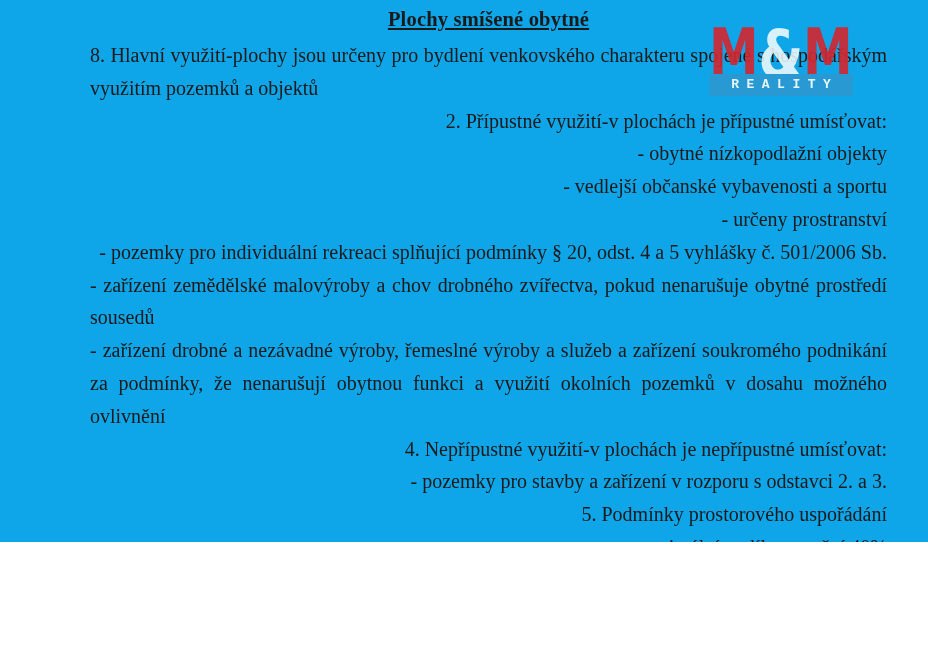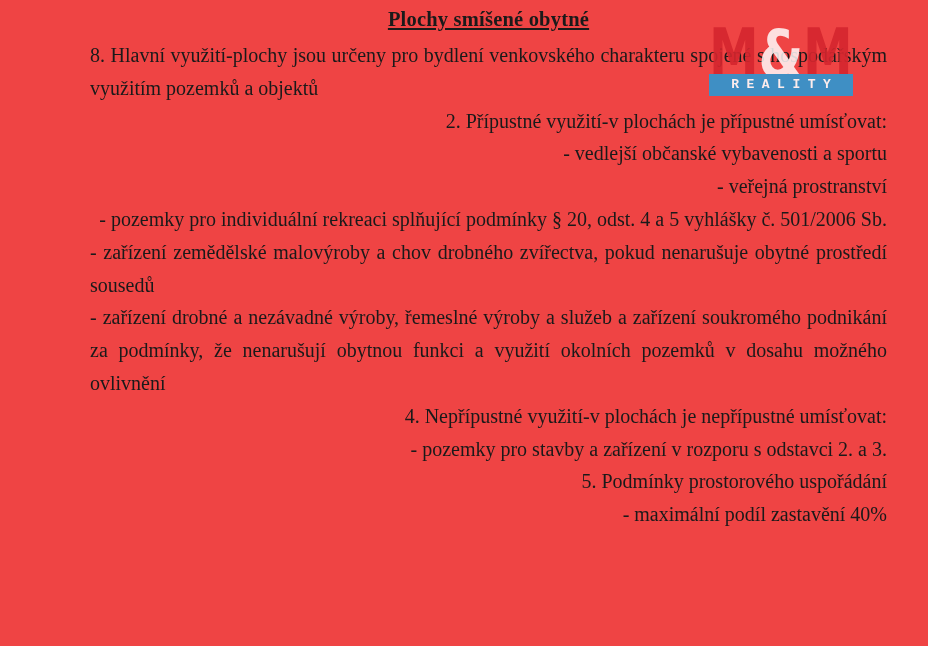--- a/index.html
+++ b/index.html
@@ -3,23 +3,23 @@
 <meta charset="utf-8">
 <style>
   html, body {
     margin: 0;
     padding: 0;
     background: #ffffff;
   }
   .page {
     position: relative;
     width: 928px;
-    height: 646px;
+    height: 542px;
     overflow: hidden;
-    background: #ef4444;
+    background: #0ea5e9;
     box-sizing: border-box;
     padding: 6px 41px 0 90px;
     font-family: "Liberation Serif", serif;
     font-size: 20px;
     line-height: 32.8px;
     color: #1a1a1a;
   }
   .title {
     font-size: 20.5px;
     font-weight: bold;
@@ -81,22 +81,23 @@
 </style>
 </head>
 <body>
 
 <div class="page">
 
   <h1 class="title">Plochy smíšené obytné</h1>
 
   <p class="justify">8. Hlavní využití-plochy jsou určeny pro bydlení venkovského charakteru spojené s hospodářským využitím pozemků a objektů</p>
   <p>2. Přípustné využití-v plochách je přípustné umísťovat:</p>
+  <p>- obytné nízkopodlažní objekty</p>
   <p>- vedlejší občanské vybavenosti a sportu</p>
-  <p>- veřejná prostranství</p>
+  <p>- určeny prostranství</p>
   <p>- pozemky pro individuální rekreaci splňující podmínky § 20, odst. 4 a 5 vyhlášky č. 501/2006 Sb.</p>
   <p class="justify">- zařízení zemědělské malovýroby a chov drobného zvířectva, pokud nenarušuje obytné prostředí sousedů</p>
   <p class="justify">- zařízení drobné a nezávadné výroby, řemeslné výroby a služeb a zařízení soukromého podnikání za podmínky, že nenarušují obytnou funkci a využití okolních pozemků v dosahu možného ovlivnění</p>
   <p>4. Nepřípustné využití-v plochách je nepřípustné umísťovat:</p>
   <p>- pozemky pro stavby a zařízení v rozporu s odstavci 2. a 3.</p>
   <p>5. Podmínky prostorového uspořádání</p>
   <p>- maximální podíl zastavění 40%</p>
 
   <div class="logo">
     <svg class="logo-mark" viewBox="0 0 144 47" xmlns="http://www.w3.org/2000/svg">

